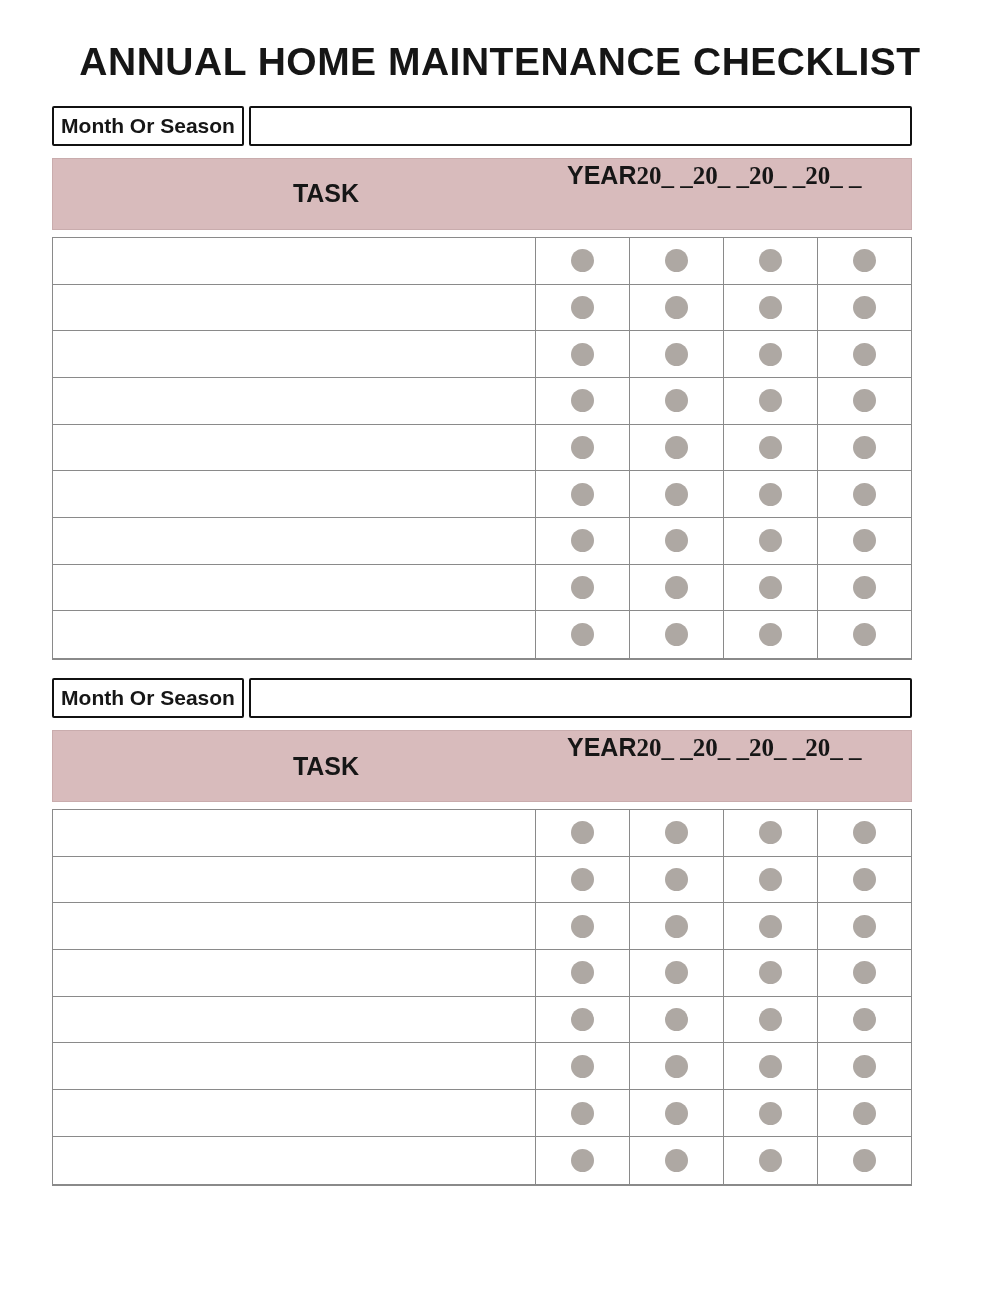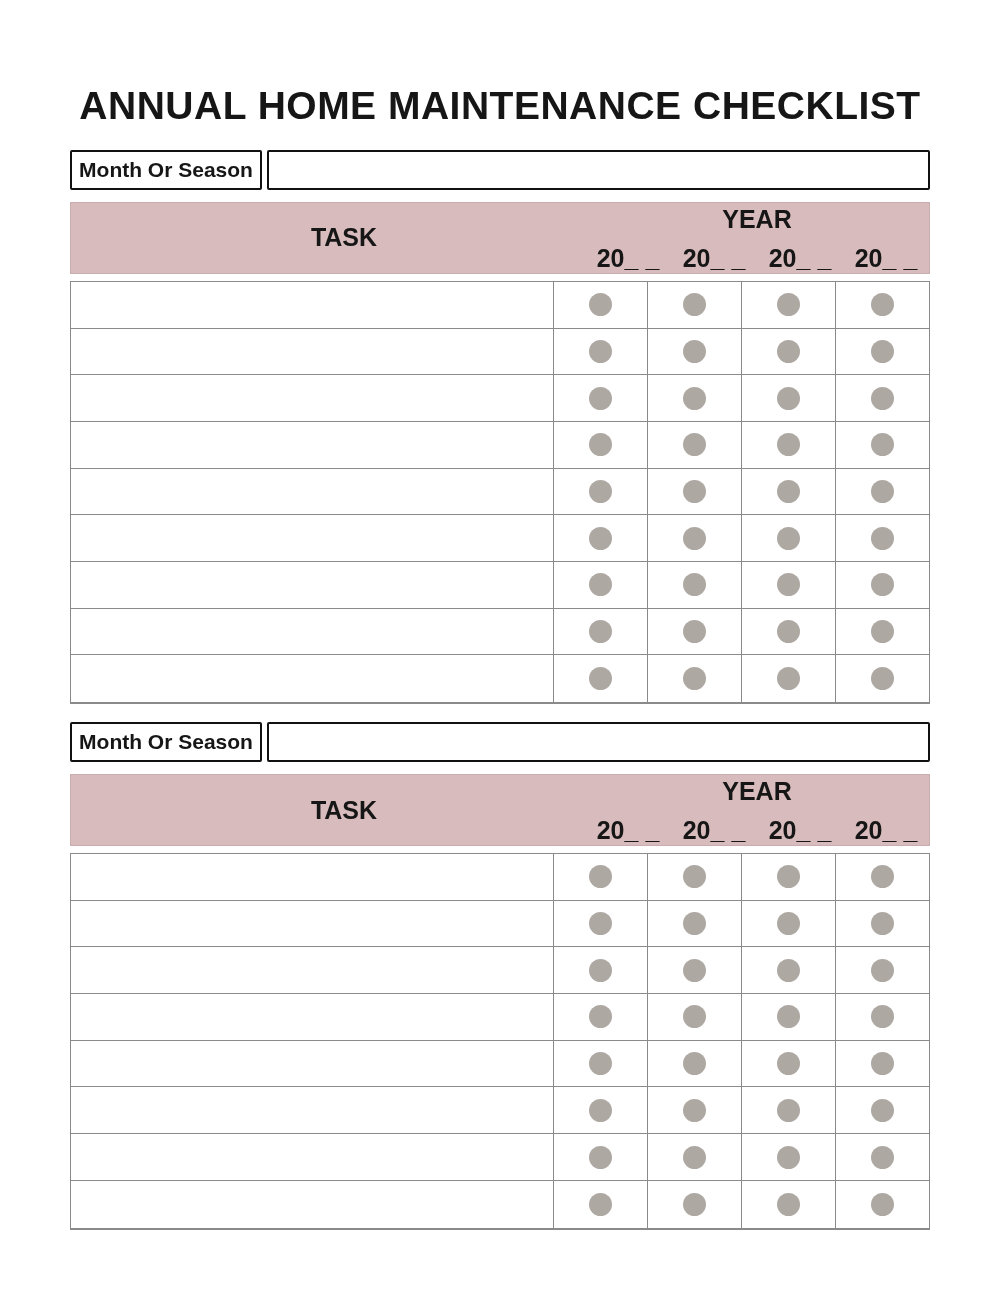--- a/index.html
+++ b/index.html
@@ -16,29 +16,29 @@
     width: 1000px;
     height: 1294px;
     margin: 0 auto;
     background: #ffffff;
     font-family: "Liberation Sans", sans-serif;
     color: var(--text);
     overflow: hidden;
   }
   .title {
     margin: 0;
-    padding-top: 84px;
+    padding-top: 40px;
     text-align: center;
     font-size: 39px;
     line-height: 1.15;
     font-weight: bold;
     letter-spacing: 0.5px;
     color: var(--text);
   }
-  .content { margin: 0 70px; width: 860px; }
+  .content { margin: 0 52px; width: 860px; }
 
   .month-row {
     display: flex;
     gap: 5px;
     height: 40px;
   }
   .section-1 .month-row { margin-top: 21px; }
   .section-2 .month-row { margin-top: 18px; }
   .month-label {
     width: 192px;
@@ -73,31 +73,31 @@
     flex: 0 0 482px;
     display: flex;
     align-items: center;
     justify-content: center;
     font-size: 25px;
     font-weight: bold;
   }
   .year-wrap {
     flex: 1;
     display: flex;
-    flex-direction: column;
-    justify-content: space-between;
+    flex-direction: row;
+    justify-content: flex-start;
     padding-top: 2px;
   }
   .year-title {
     text-align: center;
     font-size: 25px;
     font-weight: bold;
     line-height: 1.16;
   }
-  .year-cols { display: flex; }
+  .year-cols { display: flex; font-family: Liberation Serif, serif; }
   .year-cols .year-col {
     width: 25%;
     text-align: center;
     font-size: 25px;
     font-weight: bold;
     line-height: 1.16;
   }
 
   .grid {
     margin-top: 7px;

